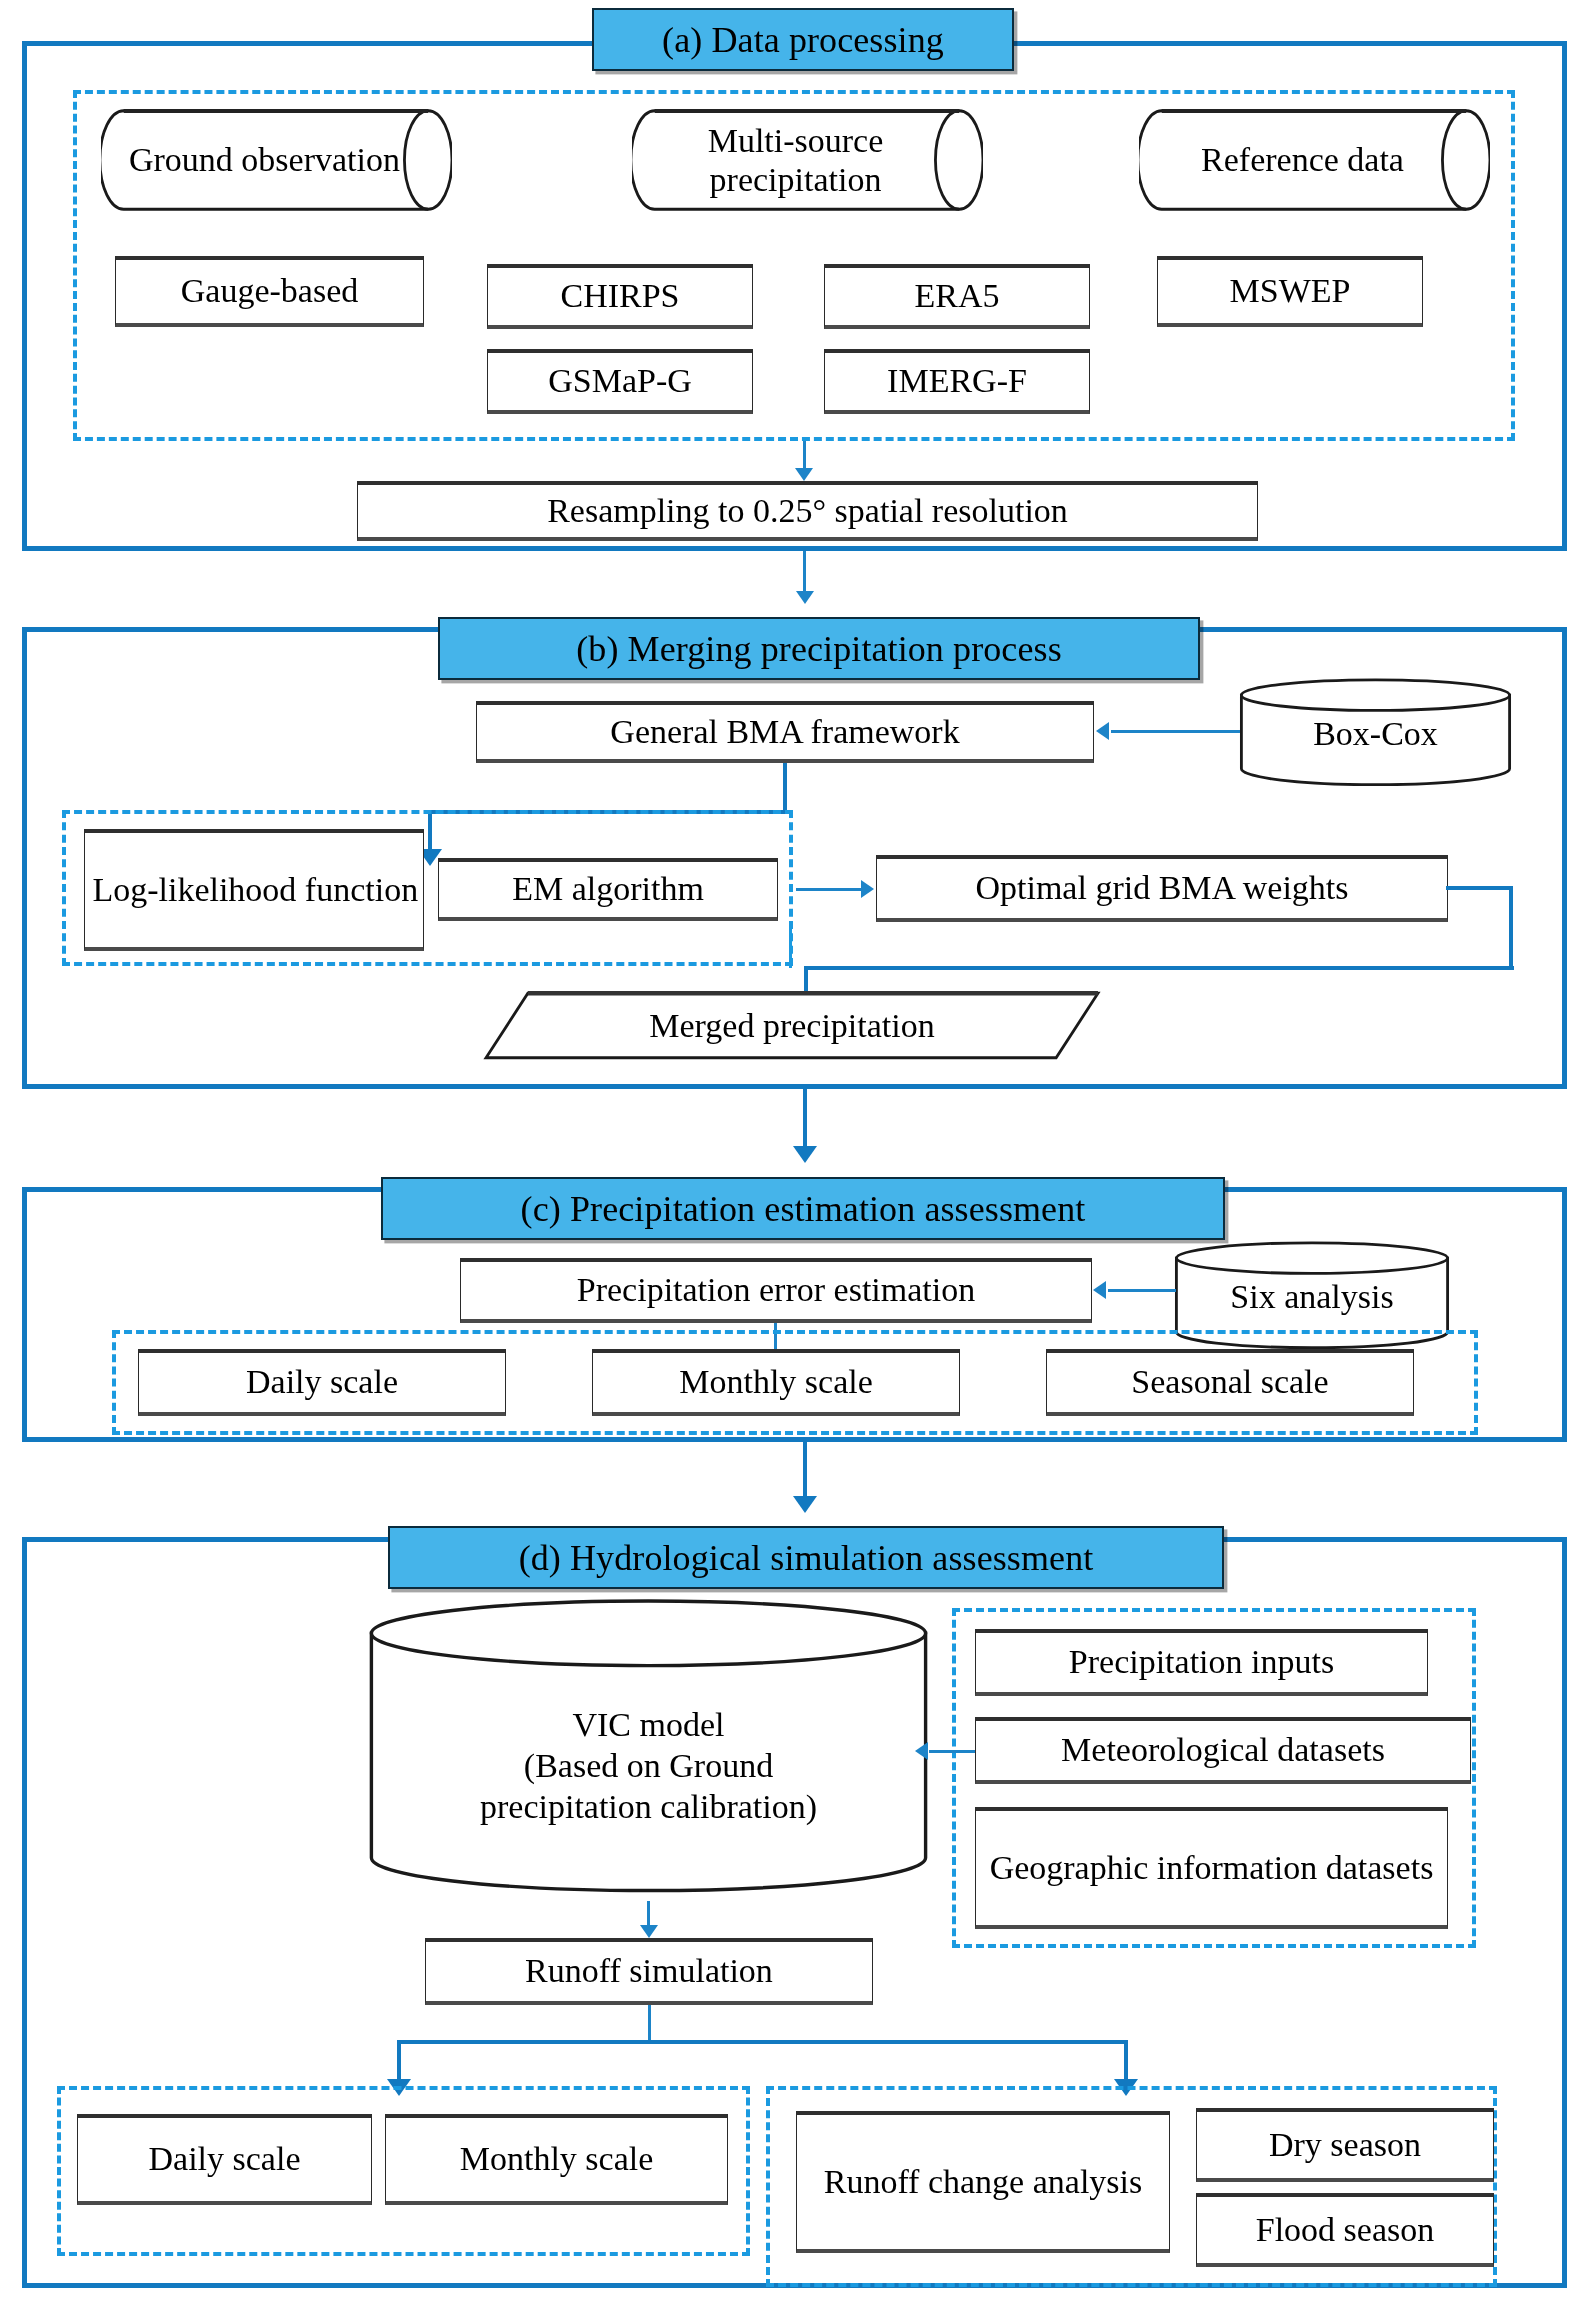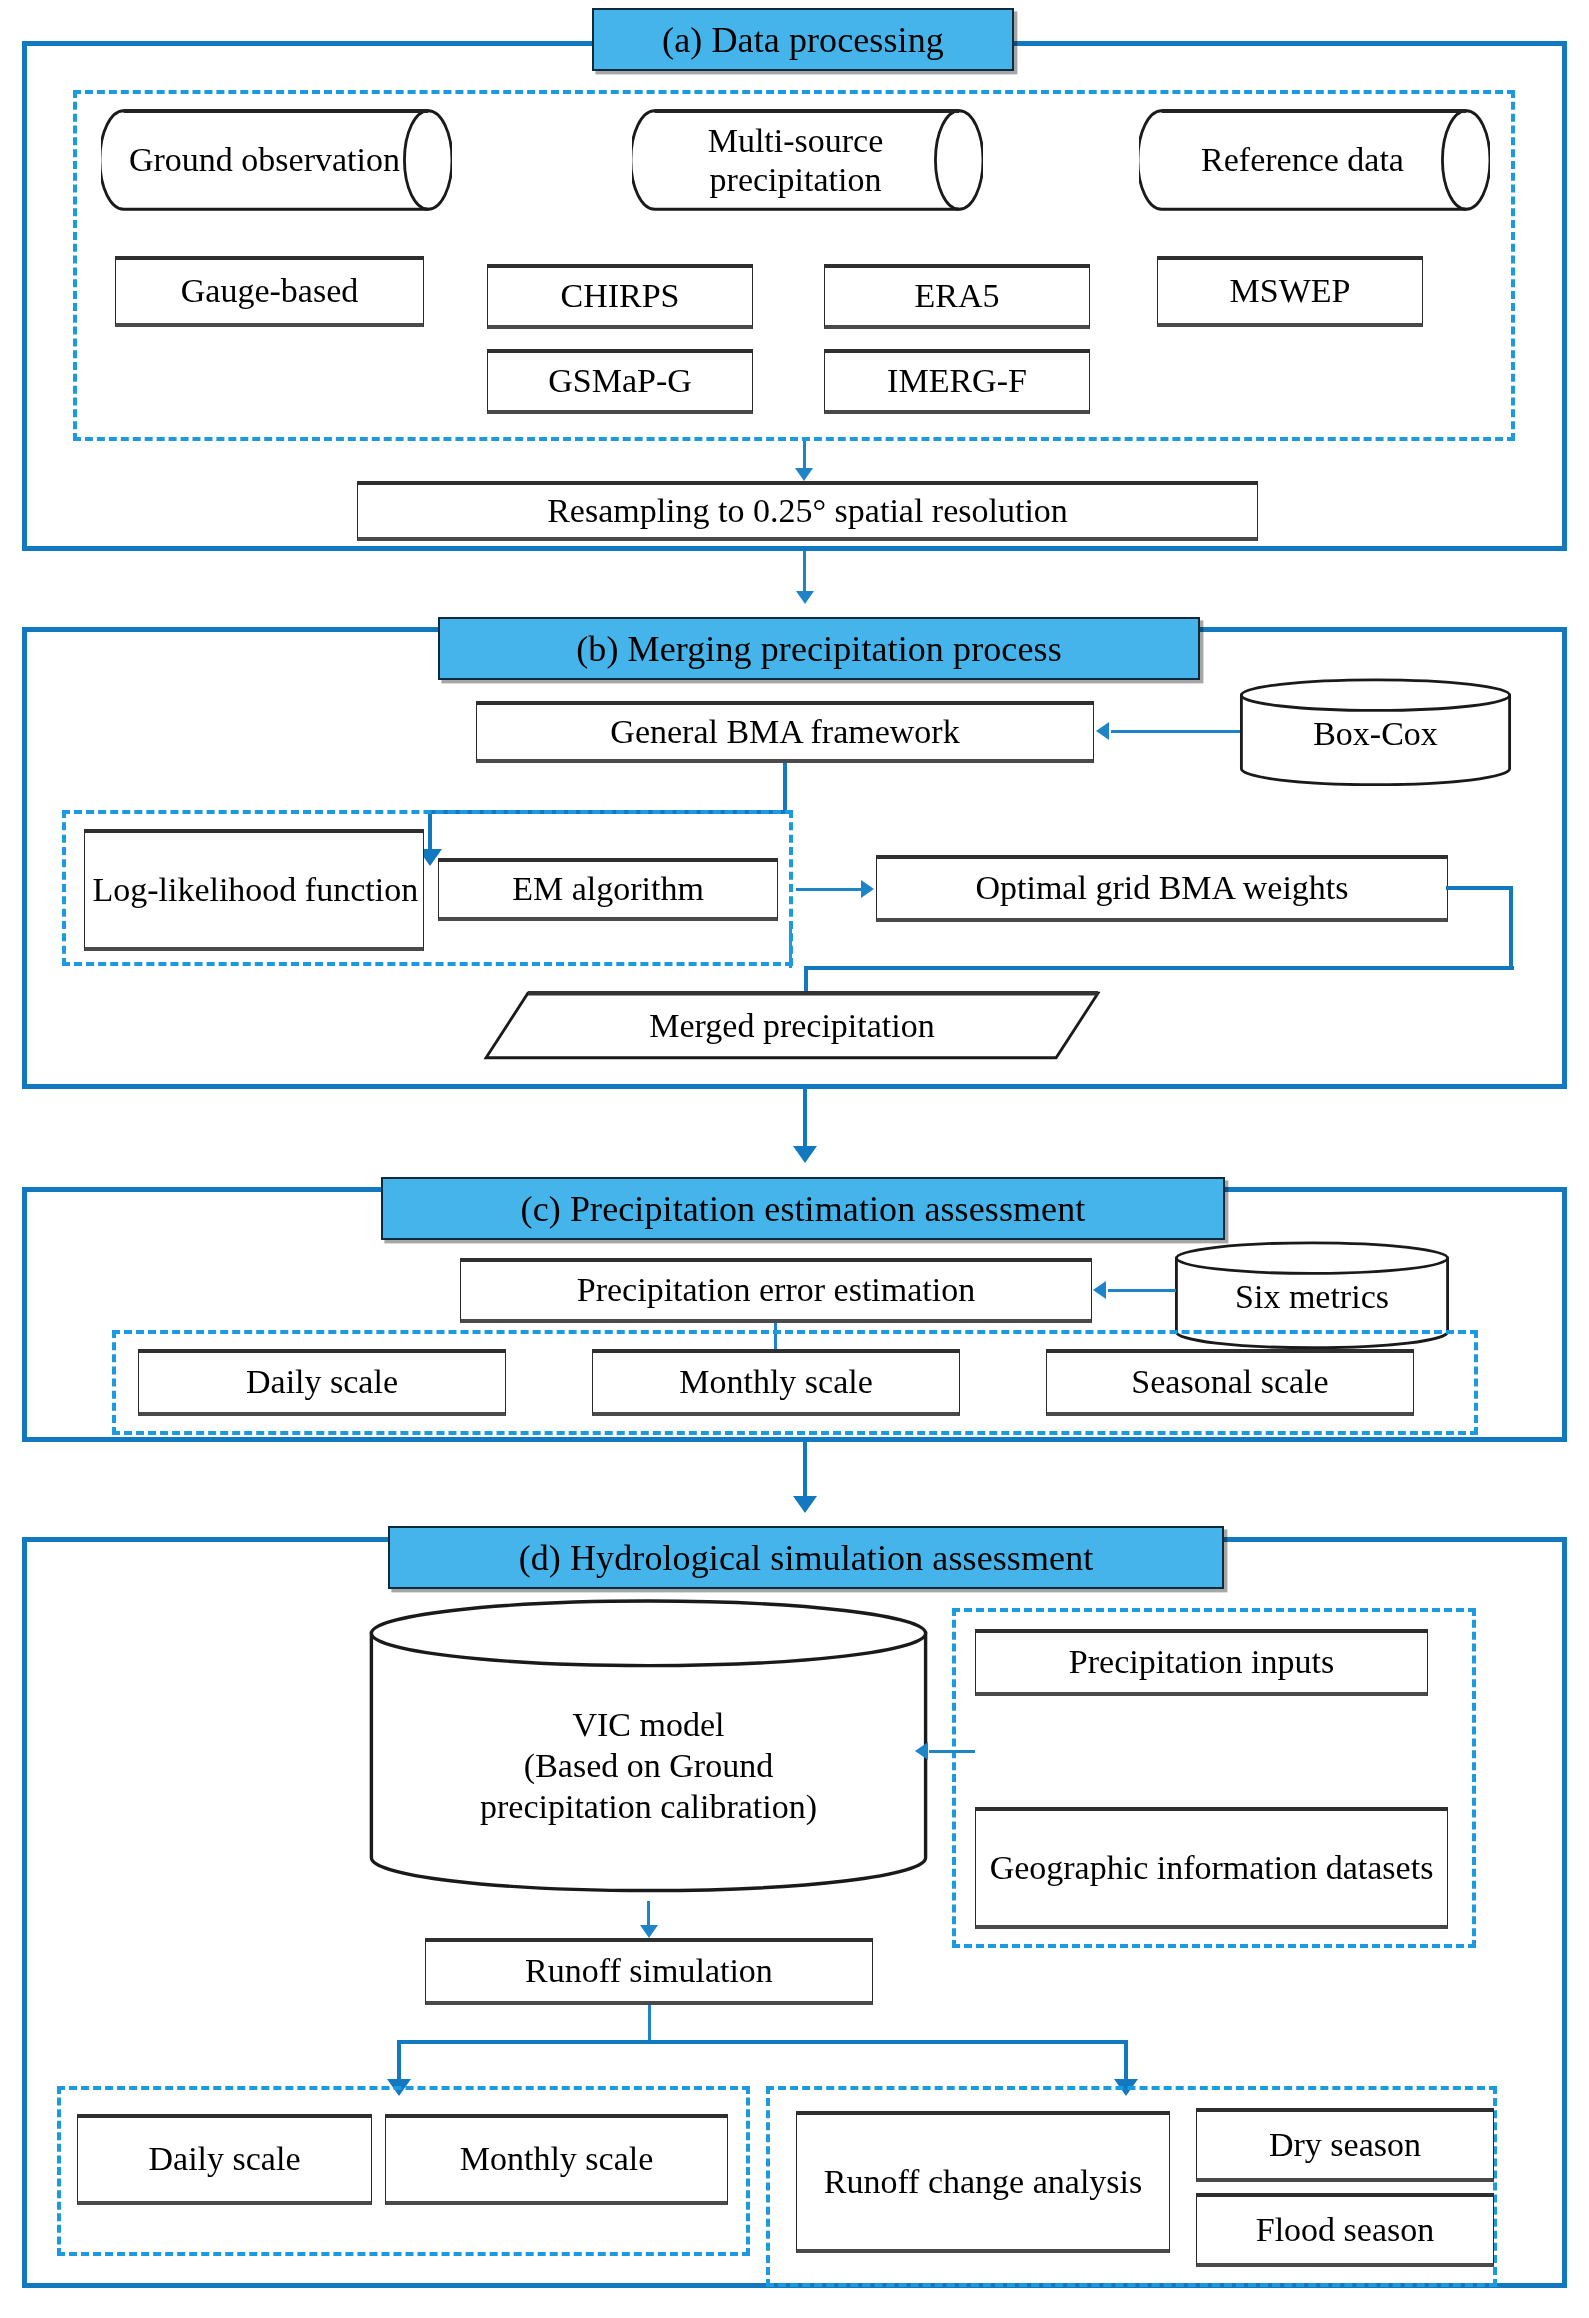--- a/index.html
+++ b/index.html
@@ -181,21 +181,21 @@
 
   <div class="abs banner t64" style="left:381px;top:1177px;width:844px;height:63px;">(c) Precipitation estimation assessment</div>
 
   <div class="abs box t60" style="left:460px;top:1258px;width:632px;height:65px;">Precipitation error estimation</div>
 
   <div class="vcyl" style="left:1173px;top:1241px;width:278px;height:108px;">
     <svg width="278" height="108" viewBox="0 0 490 190">
       <path d="M6 30 V160 A239 28 0 0 0 484 160 V30 Z" fill="#fff" stroke="#1a1a1a" stroke-width="5"></path>
       <ellipse cx="245" cy="30" rx="239" ry="27" fill="#fff" stroke="#1a1a1a" stroke-width="5"></ellipse>
     </svg>
-    <div class="lbl t60">Six metrics</div>
+    <div class="lbl t60">Six analysis</div>
   </div>
 
   <div class="ln-h thin" style="left:1108px;top:1289px;width:68px;"></div>
   <div class="arrowhead ah-left sm" style="left:1093px;top:1281px;"></div>
 
   <div class="ln-v thin" style="left:774px;top:1323px;height:34px;"></div>
   <div class="arrowhead ah-down sm" style="left:767px;top:1352px;"></div>
 
   <div class="abs dashgroup" style="left:112px;top:1330px;width:1366px;height:105px;"></div>
 
@@ -221,20 +221,21 @@
       <span>VIC model</span>
       <span>(Based on Ground</span>
       <span>precipitation calibration)</span>
     </div>
   </div>
 
   <div class="abs dashgroup" style="left:952px;top:1608px;width:524px;height:340px;"></div>
 
   <div class="abs box t60" style="left:975px;top:1629px;width:453px;height:67px;">Precipitation inputs</div>
 
+  <div class="abs box t60" style="left:975px;top:1717px;width:496px;height:67px;">Meteorological datasets</div>
 
   <div class="abs box t60" style="left:975px;top:1807px;width:473px;height:122px;">Geographic information datasets</div>
 
   <div class="ln-h thin" style="left:929px;top:1750px;width:46px;"></div>
   <div class="arrowhead ah-left sm" style="left:915px;top:1742px;"></div>
 
   <div class="ln-v thin" style="left:647px;top:1901px;height:29.5px;"></div>
   <div class="arrowhead ah-down sm" style="left:640px;top:1925px;"></div>
 
   <div class="abs box t60" style="left:425px;top:1938px;width:448px;height:67px;">Runoff simulation</div>

